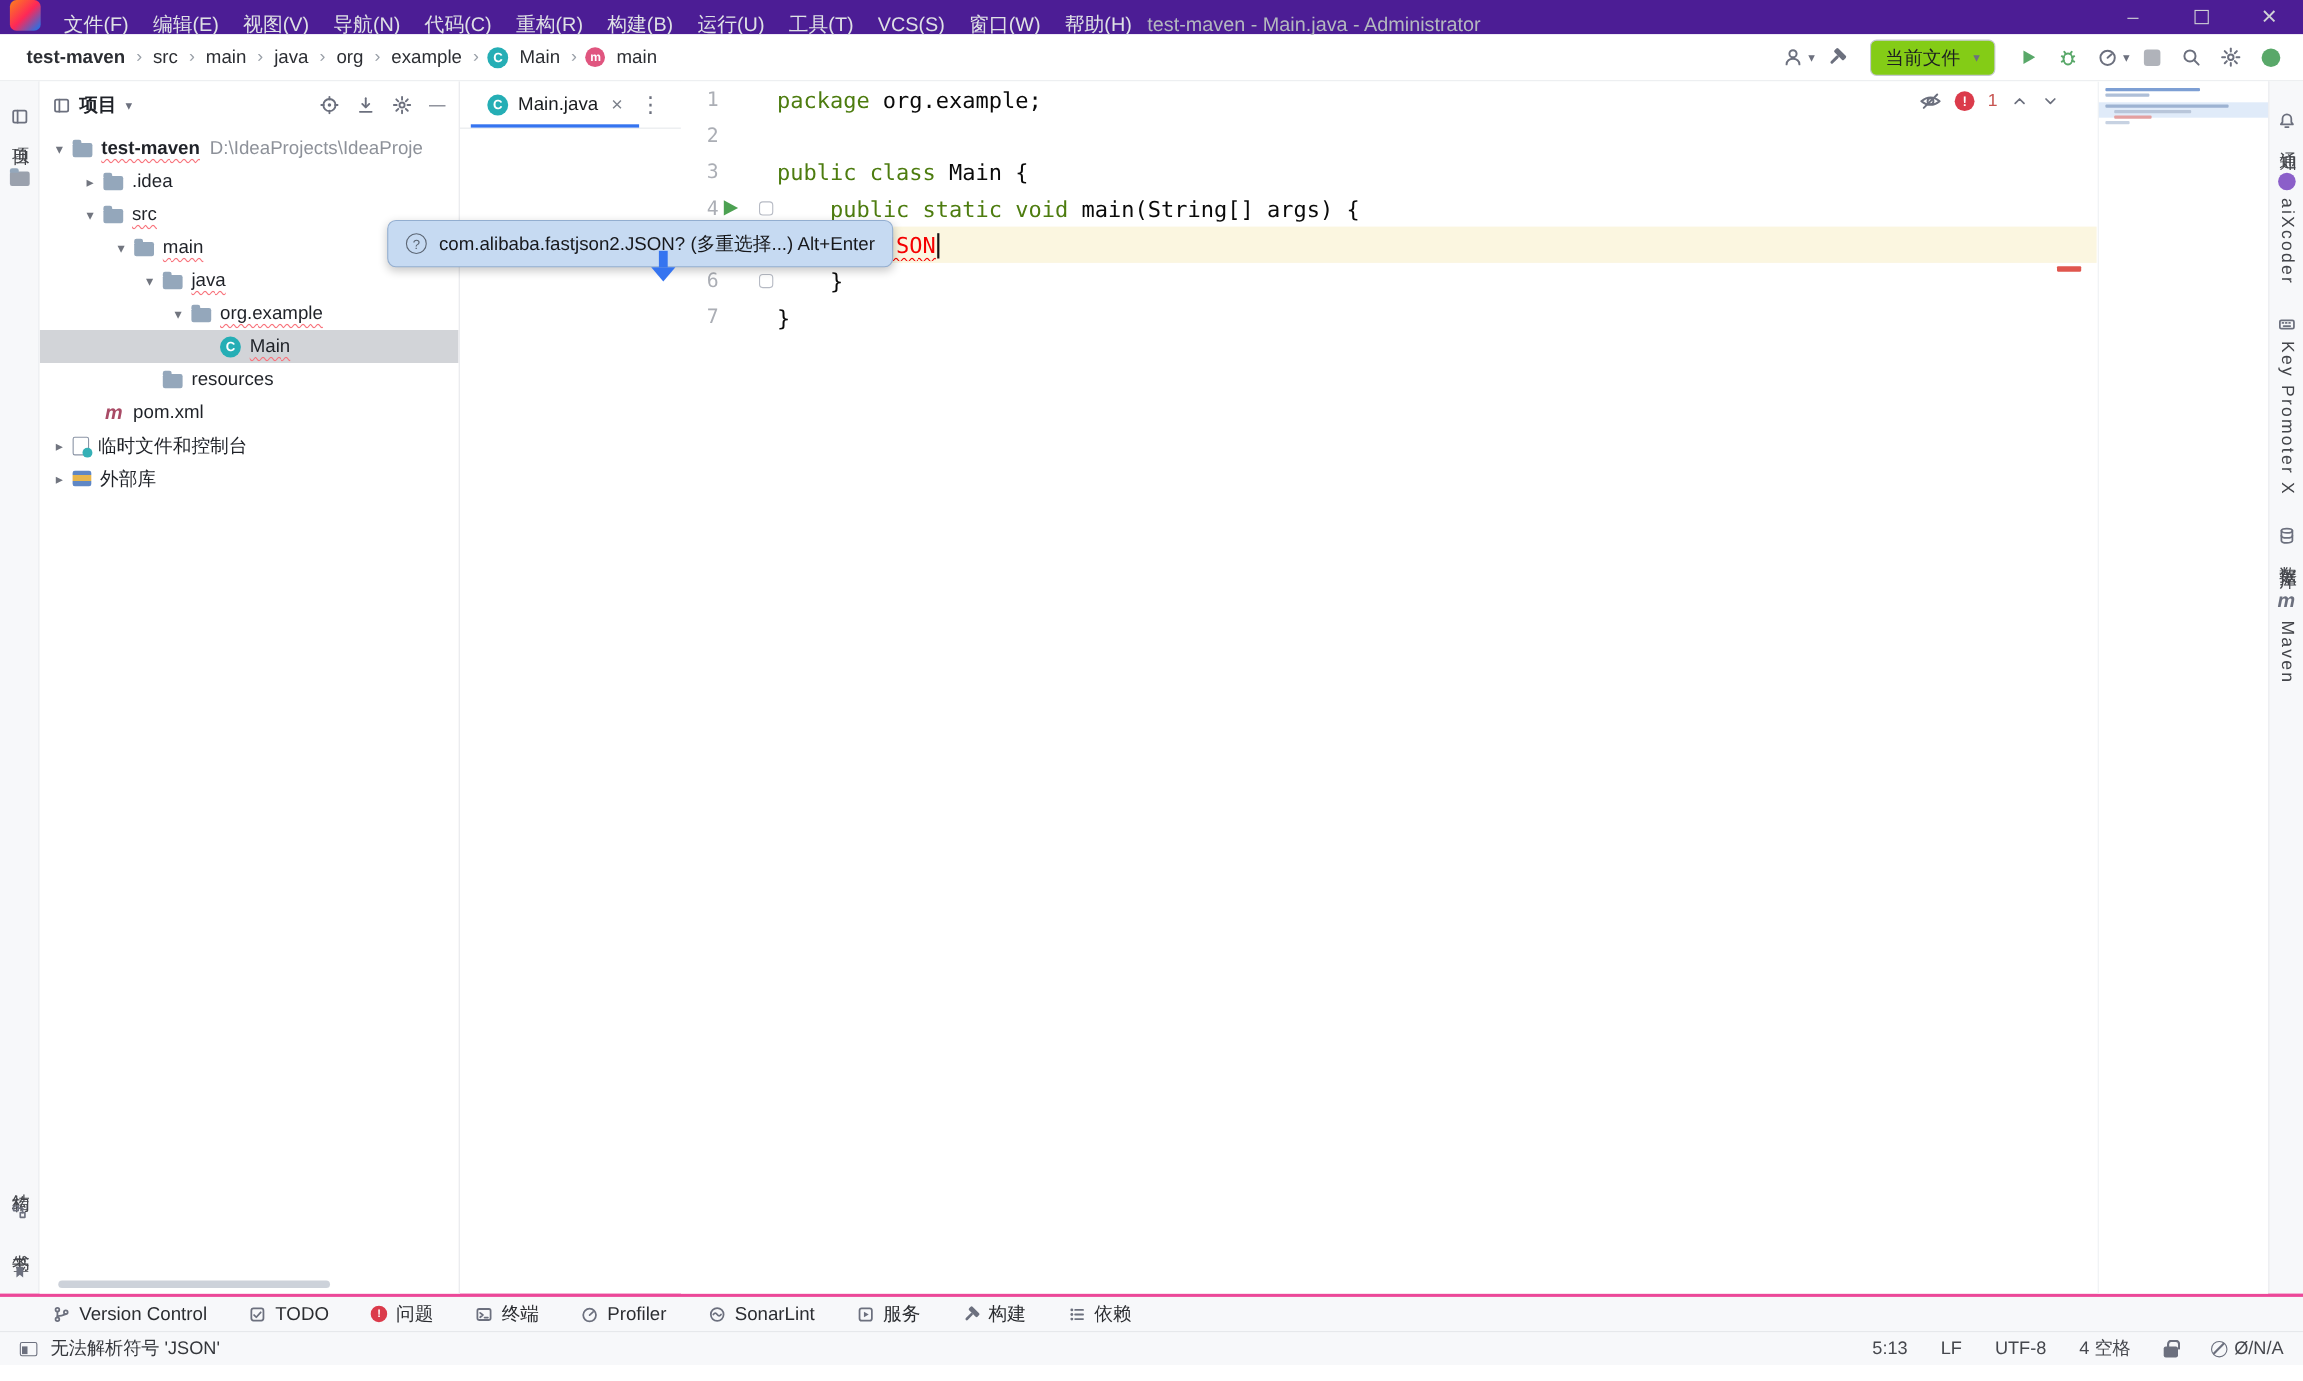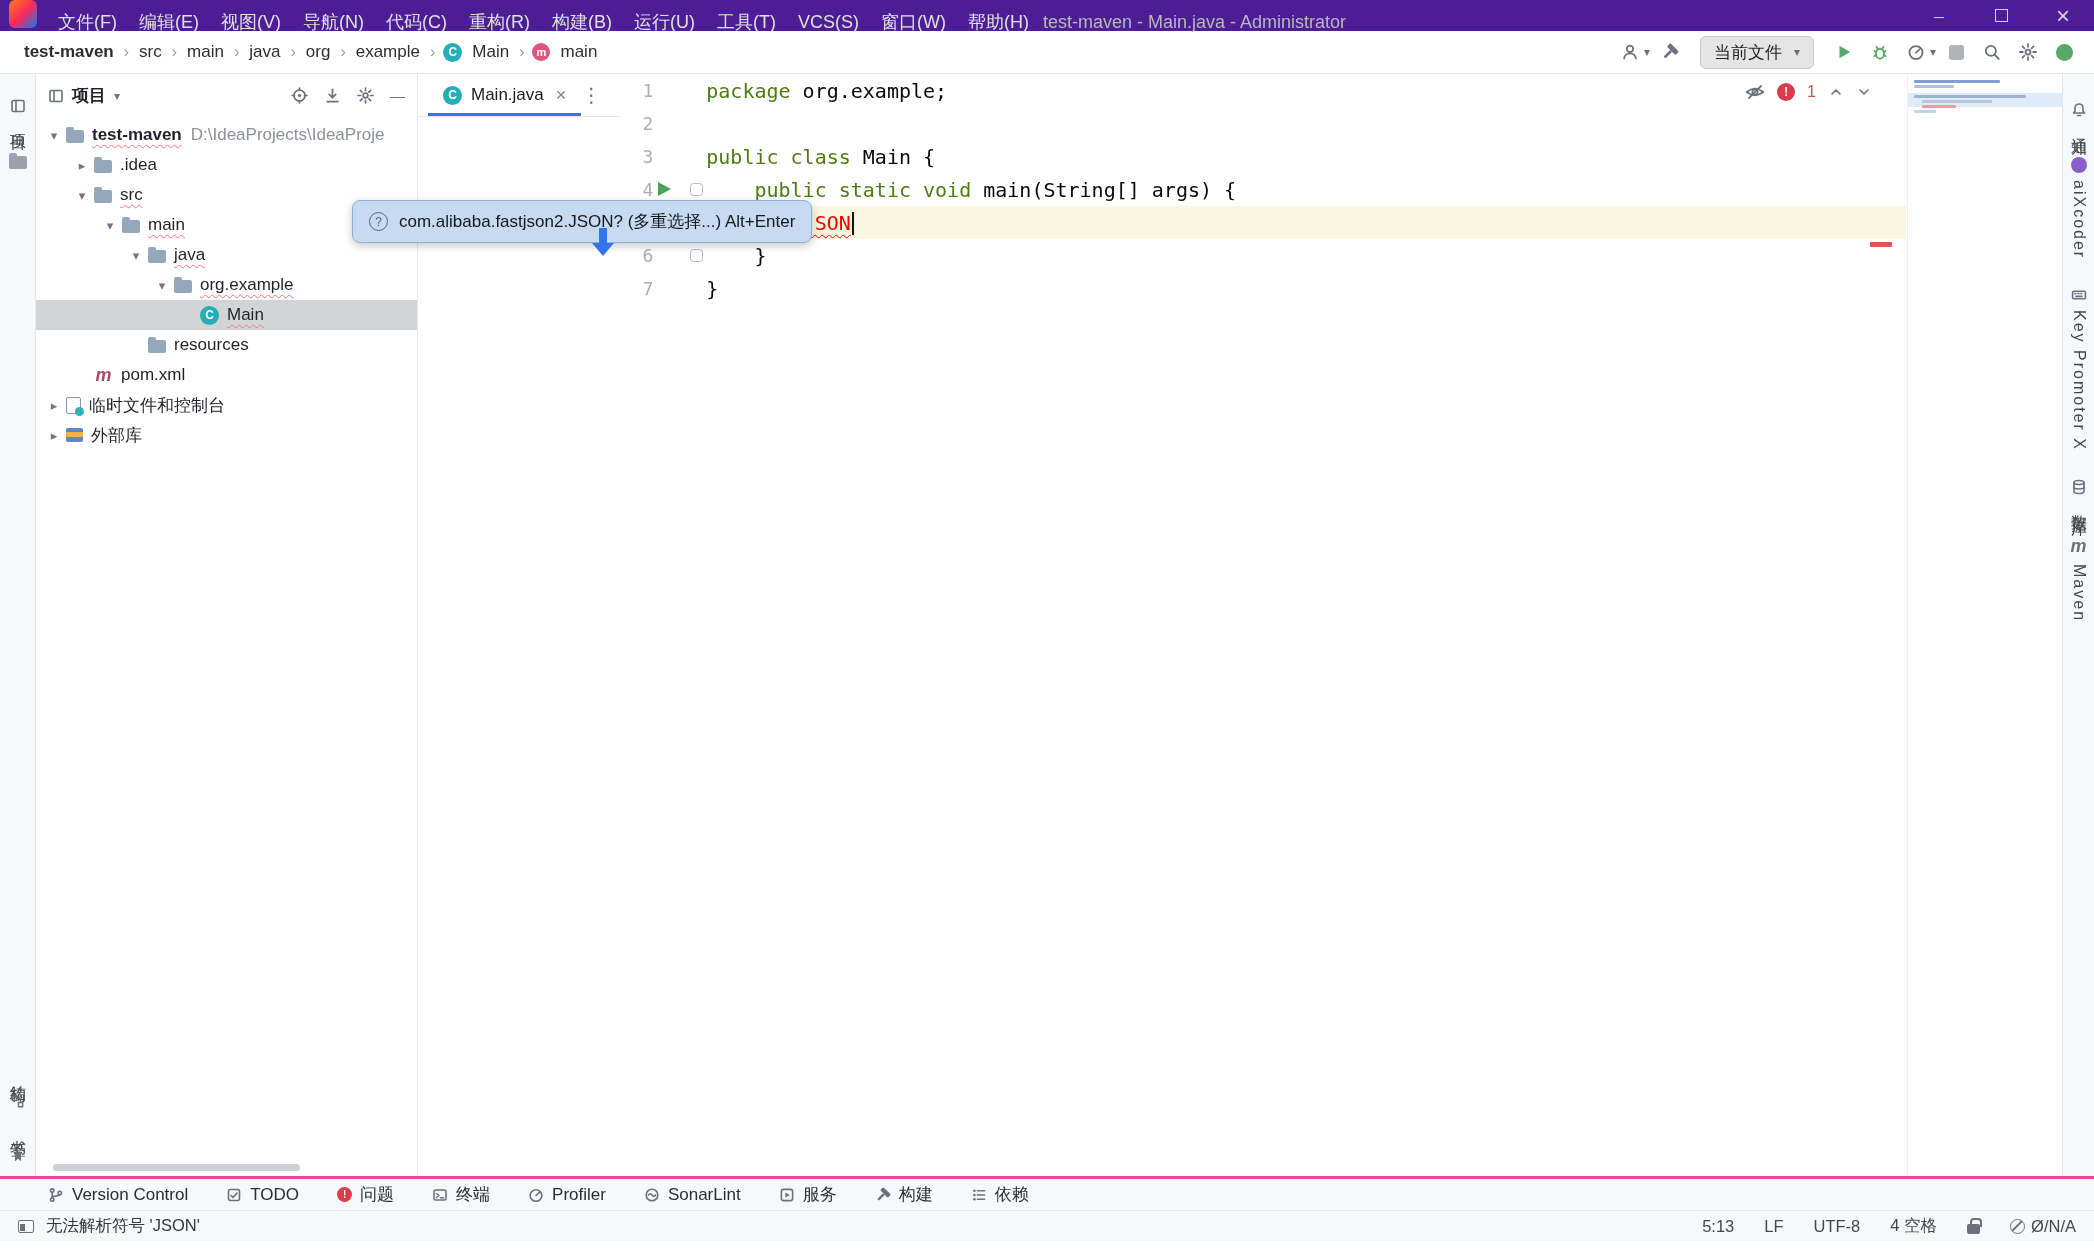--- a/index.html
+++ b/index.html
@@ -22,21 +22,21 @@
 .navbar{height:43px;background:#fff;border-bottom:1px solid #e6e8eb;display:flex;align-items:center;padding:0 14px 0 22px;flex:none}
 .crumbs{display:flex;align-items:center;font-size:17px;color:#2c2e33;white-space:nowrap}
 .crumb{padding:2px 2px}
 .crumb.b{font-weight:700}
 .crumb-sep{color:#9aa0a8;margin:0 8px;font-size:16px}
 .crumb-sep::before{content:"›"}
 .nav-actions{margin-left:auto;display:flex;align-items:center;gap:4px}
 .na-icon{width:32px;height:32px;display:flex;align-items:center;justify-content:center}
 .caret-sm{color:#6c707e;font-size:12px;margin-left:-6px}
 .caret-sm::before{content:"▾"}
-.run-combo{display:flex;align-items:center;gap:12px;border:1px solid #c6c9d1;border-radius:6px;height:33px;padding:0 13px;font-size:17px;color:#1c1e21;background:#e5e5e5;margin:0 10px}
+.run-combo{display:flex;align-items:center;gap:12px;border:1px solid #c6c9d1;border-radius:6px;height:33px;padding:0 13px;font-size:17px;color:#1c1e21;background:#84cc16;margin:0 10px}
 .stop-sq{width:15px;height:15px;background:#b0b3ba;border-radius:3px}
 .green-dot{width:17px;height:17px;border-radius:50%;background:#59a869}
 
 
 svg.ic{stroke:#6c707e;fill:none;stroke-width:1.6;stroke-linecap:round;stroke-linejoin:round}
 svg.ic.g{stroke:#59a869}
 
 
 .main{display:flex;height:1102px;flex:none}
 .strip{width:36px;background:#f7f8fa;display:flex;flex-direction:column;align-items:center;padding:24px 0 12px;flex:none}

